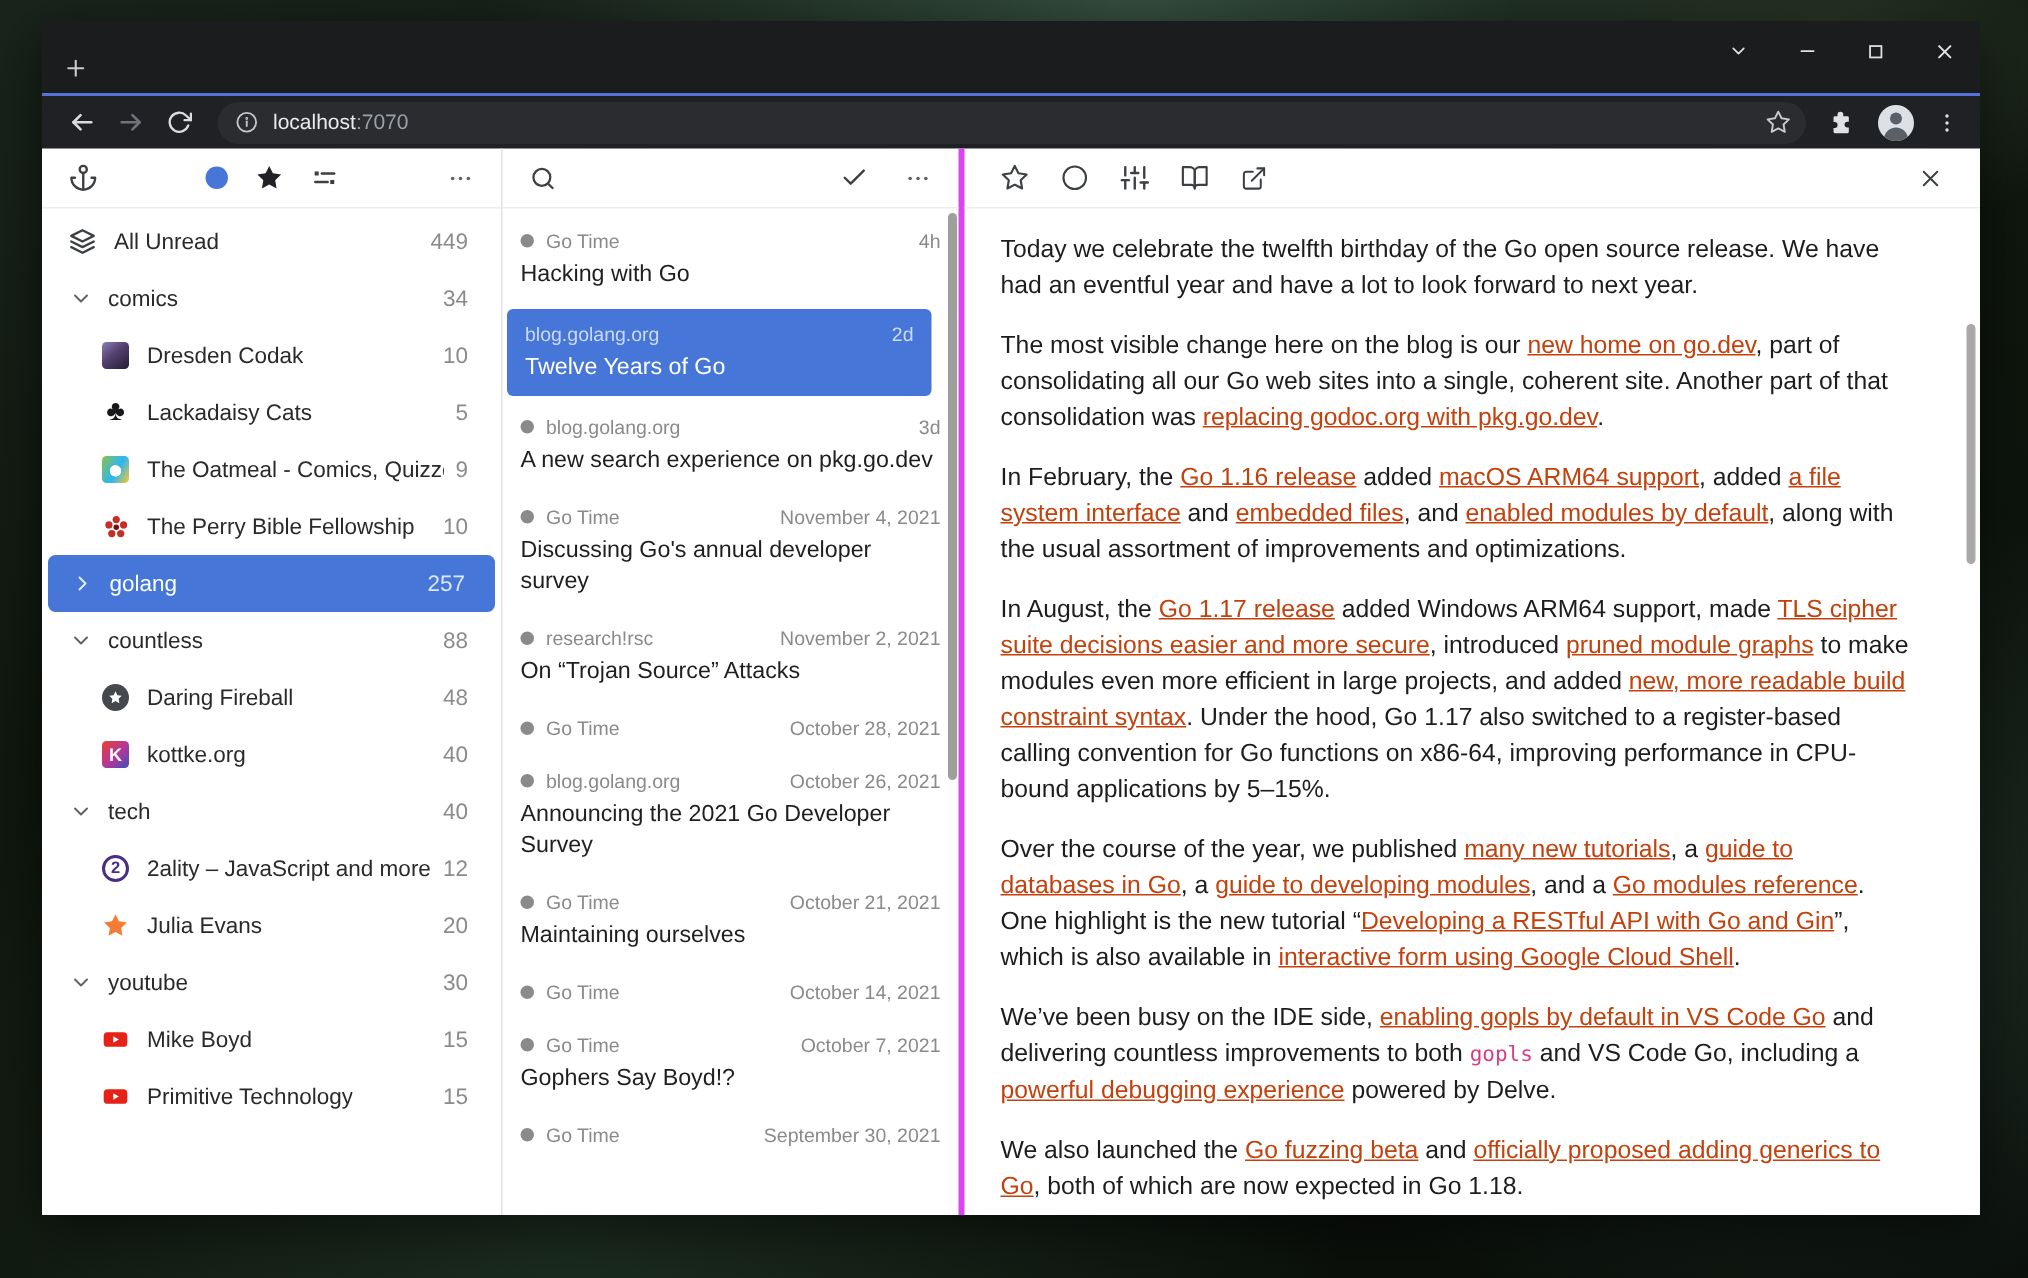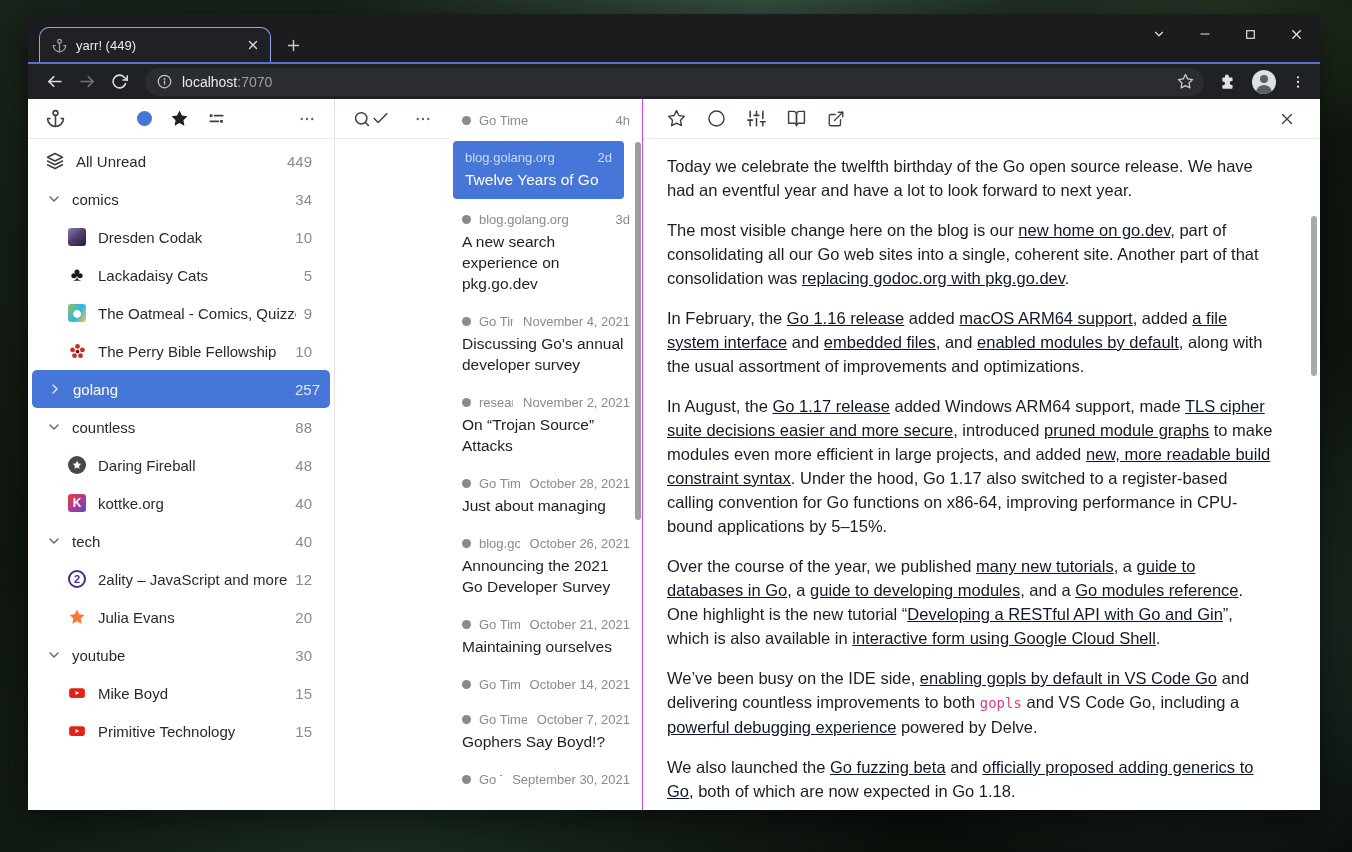--- a/index.html
+++ b/index.html
@@ -42,40 +42,40 @@
   .url-host { color:#e8eaed; font-size:14px; }
   .url-port { color:#9aa0a6; font-size:14px; }
   .urlbar .spacer { flex:1; }
   .ext-ic { color:#dfe1e5; padding:2px; margin-left:4px; }
   .avatar { width:24px; height:24px; border-radius:50%; background:#dde1e6; position:relative; overflow:hidden; margin-left:6px; }
   .avatar::before { content:""; position:absolute; left:8px; top:5px; width:8px; height:8px; border-radius:50%; background:#5b5f66; }
   .avatar::after { content:""; position:absolute; left:4px; top:15px; width:16px; height:10px; border-radius:8px 8px 0 0; background:#5b5f66; }
   
   .app { height:711px; background:#fff; display:flex; color:#202020; }
   .col-feeds { width:307px; border-right:1px solid #e2e2e2; display:flex; flex-direction:column; }
-  .col-articles { width:308px; border-right:1px solid #d946ef; display:flex; flex-direction:row; position:relative; }
+  .col-articles { width:308px; border-right:4px solid #d946ef; display:flex; flex-direction:column; position:relative; }
   .col-reader { flex:1; display:flex; flex-direction:column; position:relative; }
   .pane-header { height:40px; flex:none; display:flex; align-items:center; border-bottom:1px solid #ececec; color:#3c4043; }
   .col-feeds .pane-header { padding:0 18px; }
   .hdr-center { display:flex; align-items:center; gap:18px; margin:0 auto; }
   .dot-blue { width:15px; height:15px; border-radius:50%; background:#4676d7; }
   .col-articles .pane-header { padding:0 18px 0 18px; }
   .col-reader .pane-header { padding:0 24px; gap:21px; }
   .icnbtn { color:#3c4043; display:flex; align-items:center; }
   .push { margin-left:auto; }
   
   .feed-list { flex:1; overflow:hidden; padding-top:3px; }
   .frow { height:38px; display:flex; align-items:center; padding:0 22px 0 18px; font-size:15px; cursor:pointer; }
   .frow .chev { color:#5f6368; margin-right:10px; }
   .frow .lead-ic { color:#3c4043; margin-right:12px; }
   .frow .fav { width:18px; height:18px; margin-right:12px; flex:none; display:flex; align-items:center; justify-content:center; }
   .frow.feed { padding-left:40px; }
   .frow .lbl { white-space:nowrap; overflow:hidden; text-overflow:clip; color:#2a2a2a; }
   .frow .cnt { margin-left:auto; color:#8b8b8b; padding-left:8px; }
-  .frow.sel { background:#4676d7; border-radius:5px; margin:0 4px; padding:0 10px 0 15px; }
+  .frow.sel { background:#4676d7; border-radius:5px; margin:0 4px; padding:0 20px 0 15px; }
   .frow.sel .lbl { color:#fff; }
   .frow.sel .cnt { color:#dce5fa; }
   .frow.sel .chev { color:#e3e9fb; }
   
   .fav-sq { width:18px; height:18px; border-radius:3px; }
   .fav-dresden { background:linear-gradient(140deg,#8a7fb3 0%,#53406f 45%,#241b35 100%); }
   .fav-club { color:#17181a; font-size:19px; line-height:18px; }
   .fav-oatmeal { background:radial-gradient(circle at 50% 55%, #fff 0 27%, rgba(255,255,255,0) 30%),
                  linear-gradient(120deg,#8bc34a 0%,#29b6f6 55%,#ffca28 100%); }
   .fav-df { width:18px; height:18px; border-radius:50%; background:#45484d; display:flex; align-items:center; justify-content:center; }
@@ -94,46 +94,30 @@
   .arow .src { white-space:nowrap; overflow:hidden; }
   .arow .when { margin-left:auto; padding-left:10px; white-space:nowrap; }
   .arow .ttl { margin-top:4px; font-size:15.5px; line-height:21px; color:#1f1f1f; }
   .arow.sel { background:#4676d7; border-radius:4px; margin:3px 18px 3px 3px; padding:9px 12px; }
   .arow.sel .meta { color:#ccdaf6; }
   .arow.sel .ttl { color:#fff; }
   .list-scrollbar { position:absolute; right:1px; top:43px; width:6px; height:378px; background:#9e9e9e; border-radius:3px; }
   
   .reader-body { flex:1; overflow:hidden; padding:15px 46px 20px 24px; font-size:16.5px; line-height:24px; color:#1d1d1f; }
   .reader-body p { margin-bottom:16px; }
-  .reader-body a { color:#0f172a; text-decoration:underline; cursor:pointer; }
+  .reader-body a { color:#c2410c; text-decoration:underline; cursor:pointer; }
   .reader-body code { font-family:"DejaVu Sans Mono",monospace; font-size:14px; color:#d63d85; }
   .reader-scrollbar { position:absolute; right:3px; top:117px; width:6px; height:160px; background:#a9a9a9; border-radius:3px; }
 </style>
 </head>
 <body>
 
 <div class="window">
 
   <div class="tabstrip">
-    <div class="tab">
-      <span style="color:#9aa0a6">
-        <svg width="15" height="15" viewBox="0 0 24 24" fill="none" stroke="currentColor" stroke-width="2" stroke-linecap="round" stroke-linejoin="round">
-            <circle cx="12" cy="5" r="3"></circle>
-            <line x1="12" y1="22" x2="12" y2="8"></line>
-            <path d="M5 12H2a10 10 0 0 0 20 0h-3"></path>
-          </svg>
-      </span>
-      <span class="tab-title">yarr! (449)</span>
-      <span class="tab-close">
-        <svg width="14" height="14" viewBox="0 0 24 24" fill="none" stroke="currentColor" stroke-width="2.2" stroke-linecap="round">
-            <line x1="18" y1="6" x2="6" y2="18"></line>
-            <line x1="6" y1="6" x2="18" y2="18"></line>
-          </svg>
-      </span>
-    </div>
     <span class="newtab">
       <svg width="17" height="17" viewBox="0 0 24 24" fill="none" stroke="currentColor" stroke-width="2" stroke-linecap="round">
           <line x1="12" y1="5" x2="12" y2="19"></line>
           <line x1="5" y1="12" x2="19" y2="12"></line>
         </svg>
     </span>
     <div class="tabstrip-right">
       <span class="winbtn">
         <svg width="14" height="14" viewBox="0 0 24 24" fill="none" stroke="currentColor" stroke-width="2" stroke-linecap="round" stroke-linejoin="round">
             <polyline points="6 9 12 15 18 9"></polyline>
@@ -406,20 +390,21 @@
             </svg>
         </span>
       </div>
       <div class="article-list" id="article-list">
           <div class="arow">
             <div class="meta">
               <span class="udot"></span>
               <span class="src">Go Time</span>
               <span class="when">4h</span>
             </div>
+            <div class="ttl">Hacking with Go</div>
           </div>
           <div class="arow sel">
             <div class="meta">
               <span class="src">blog.golang.org</span>
               <span class="when">2d</span>
             </div>
             <div class="ttl">Twelve Years of Go</div>
           </div>
           <div class="arow">
             <div class="meta">
@@ -444,21 +429,20 @@
               <span class="when">November 2, 2021</span>
             </div>
             <div class="ttl">On “Trojan Source” Attacks</div>
           </div>
           <div class="arow">
             <div class="meta">
               <span class="udot"></span>
               <span class="src">Go Time</span>
               <span class="when">October 28, 2021</span>
             </div>
-            <div class="ttl">Just about managing</div>
           </div>
           <div class="arow">
             <div class="meta">
               <span class="udot"></span>
               <span class="src">blog.golang.org</span>
               <span class="when">October 26, 2021</span>
             </div>
             <div class="ttl">Announcing the 2021 Go Developer Survey</div>
           </div>
           <div class="arow">

